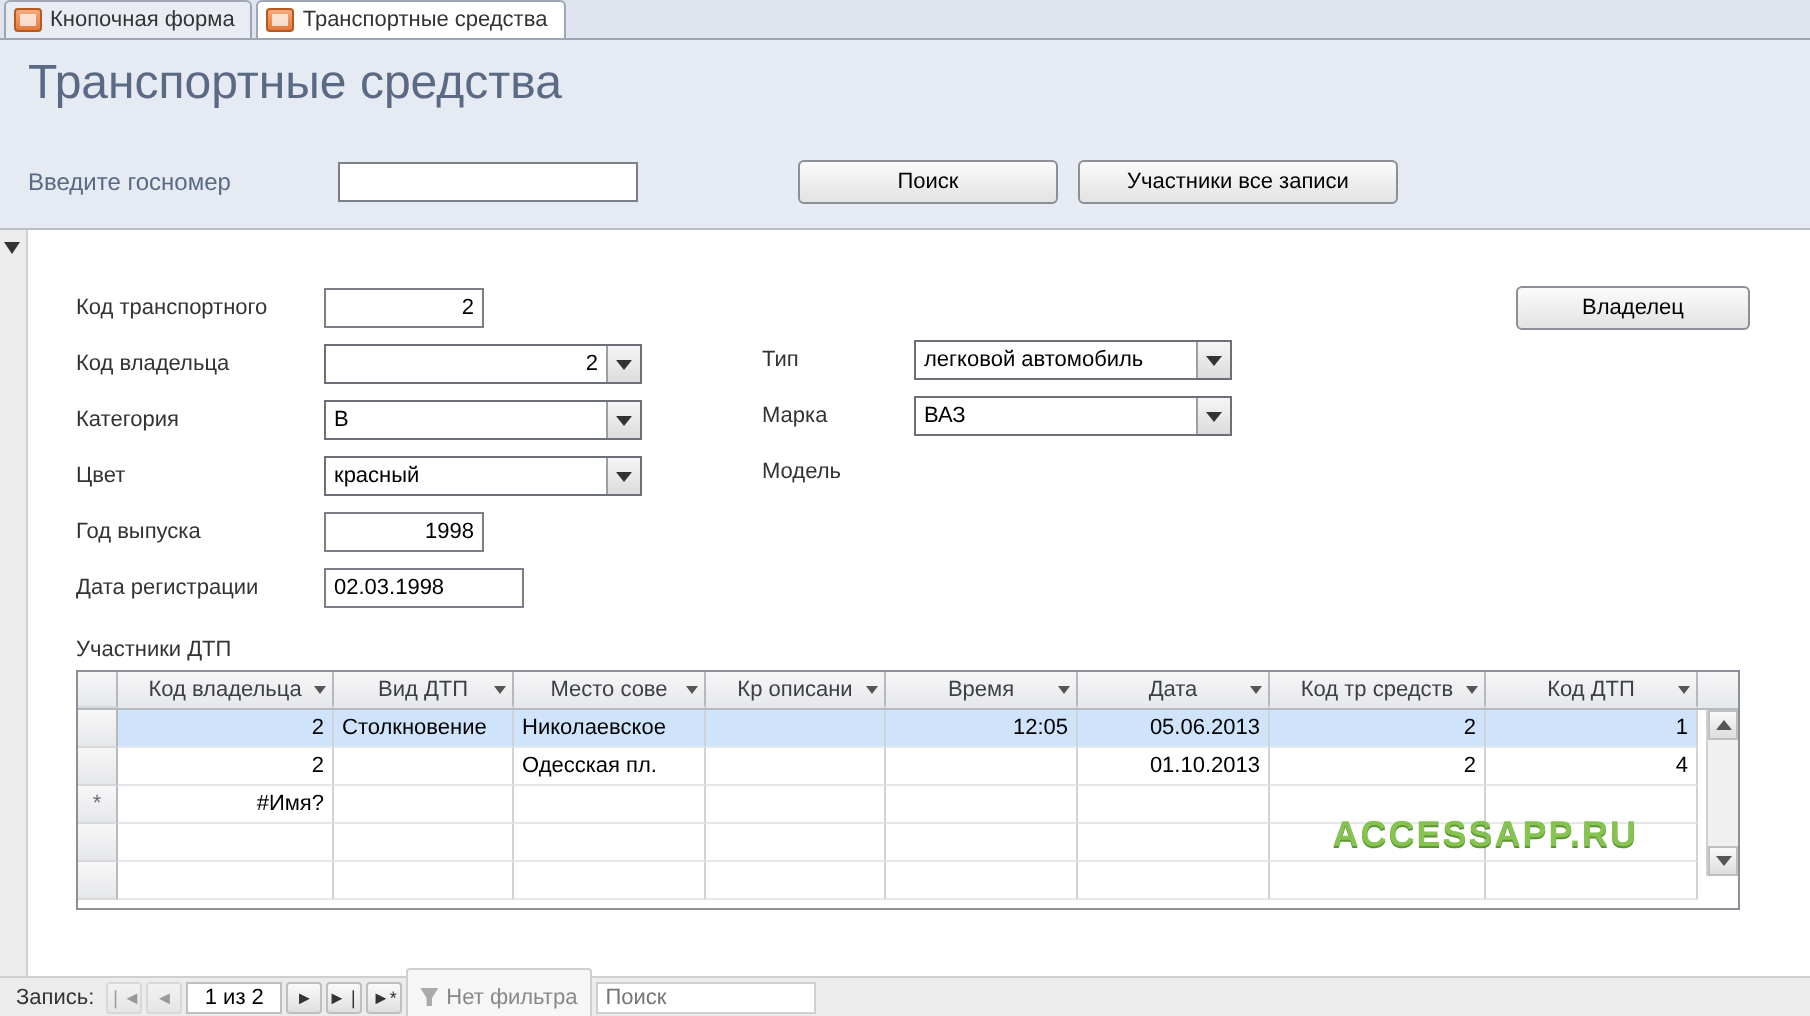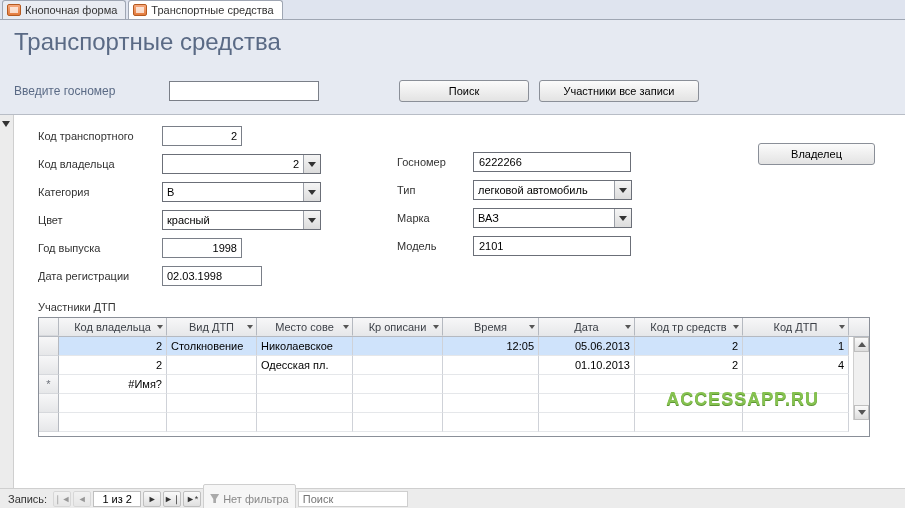--- a/index.html
+++ b/index.html
@@ -103,22 +103,23 @@
     border-right:4px solid transparent;
     border-top:6px solid #333;
   }
   .detail {
     flex: 1;
     padding: 10px 20px 0 24px;
     position: relative;
   }
   .fields {
     display: flex;
-    gap: 76px;
+    gap: 60px;
     align-items: flex-start;
+    margin-top: 18px;
   }
   .col { display: flex; flex-direction: column; gap: 6px; }
   .row { display: flex; align-items: center; gap: 6px; height:22px;}
   .lbl { width: 118px; color: #333; }
   .lbl2 { width: 70px; color:#333;}
   .combo {
     display: flex;
     border: 1px solid #6b6f78;
     height: 20px;
     background:#fff;
@@ -302,44 +303,35 @@
           <input class="textbox" style="width: 80px; text-align: right;" value="1998">
         </div>
         <div class="row">
           <span class="lbl">Дата регистрации</span>
           <input class="textbox" style="width: 100px; text-align: left;" value="02.03.1998">
         </div>
       </div>
 
       <div class="col" style="margin-top:26px">
         <div class="row">
-          <span class="lbl2">Госномер</span>
-          <div class="plainbox">
-              <span>6222266</span>
-            </div>
-        </div>
-        <div class="row">
           <span class="lbl2">Тип</span>
           <div class="combo">
             <input style="width: 140px;" value="легковой автомобиль">
             <div class="drop"></div>
           </div>
         </div>
         <div class="row">
           <span class="lbl2">Марка</span>
           <div class="combo">
             <input style="width: 140px;" value="ВАЗ">
             <div class="drop"></div>
           </div>
         </div>
         <div class="row">
           <span class="lbl2">Модель</span>
-          <div class="plainbox">
-              <span>2101</span>
-            </div>
         </div>
       </div>
     </div>
 
     <div class="subtitle">Участники ДТП</div>
 
     <div class="subform">
       <div class="grid-head">
         <div class="rowsel"></div>
         <div class="hcell c1">

